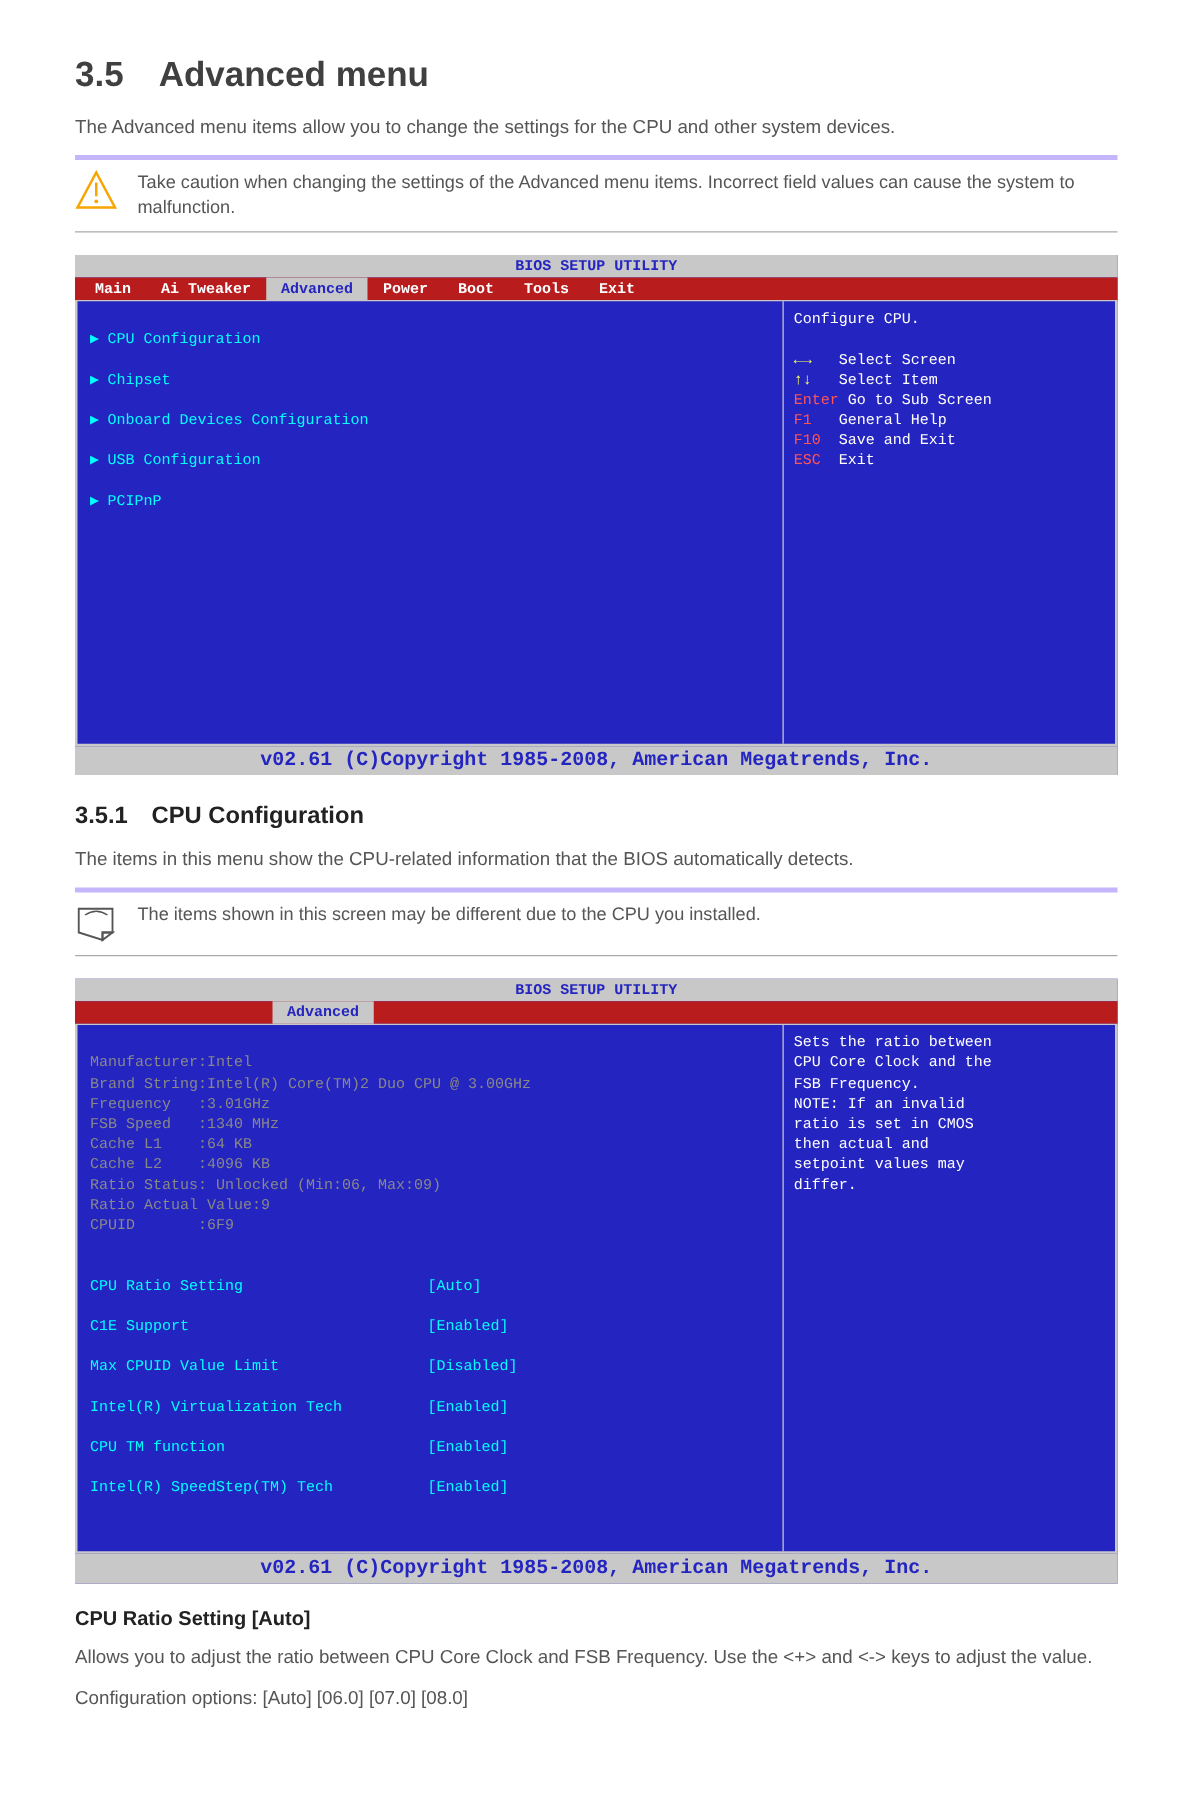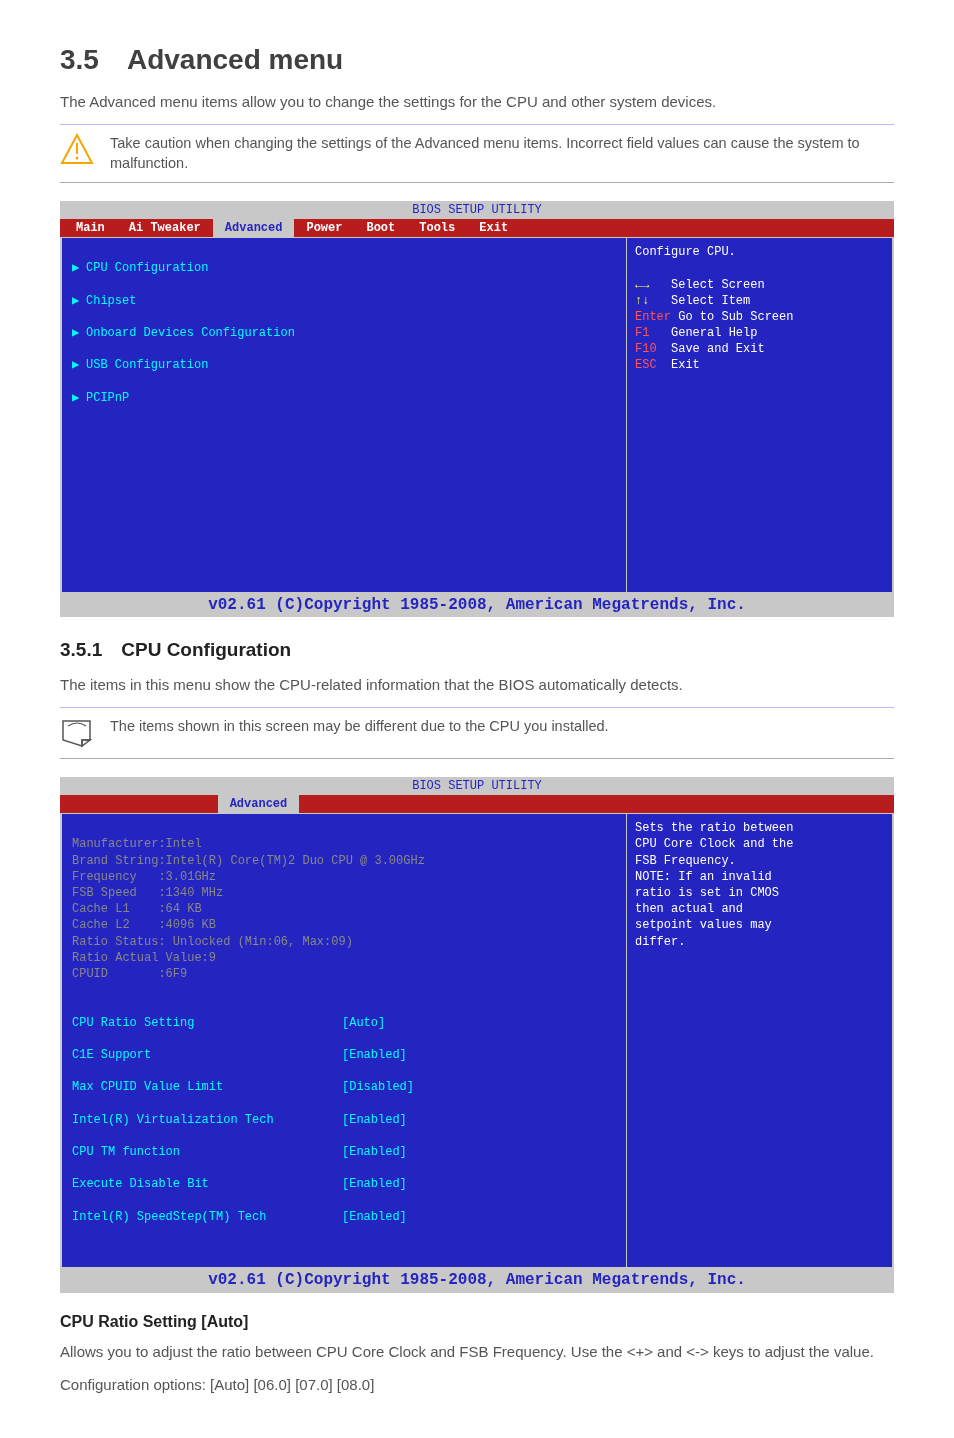--- a/index.html
+++ b/index.html
@@ -33,21 +33,21 @@
   }
   p {
     margin: 0 0 12px 0;
     color: #555;
     font-size: 15px;
   }
   .callout {
     display: flex;
     align-items: flex-start;
     gap: 16px;
-    border-top: 1px solid #c4b5fd;
+    border-top: 4px solid #c4b5fd;
     border-bottom: 1px solid #aaa;
     padding: 8px 0;
     margin: 10px 0 18px 0;
   }
   .callout-icon {
     flex-shrink: 0;
     width: 34px;
     height: 34px;
     display: flex;
     align-items: center;
@@ -61,21 +61,21 @@
     background: #2424C0;
     color: #fff;
     font-family: "Courier New", monospace;
     font-size: 12px;
     line-height: 1.35;
     margin: 0 0 10px 0;
   }
   .bios-title {
     background: #C8C8C8;
     color: #2424C0;
-    font-weight: normal;
+    font-weight: bold;
     text-align: center;
     padding: 1px 0;
     font-size: 12px;
   }
   .bios-tabs {
     display: flex;
     background: #b91c1c;
     color: #fff;
     font-weight: bold;
     padding: 0 4px;
@@ -225,21 +225,20 @@
 Cache L2    :4096 KB
 Ratio Status: Unlocked (Min:06, Max:09)
 Ratio Actual Value:9
 CPUID       :6F9</div>
 
 <div><span class="col1">CPU Ratio Setting</span><span class="col2">[Auto]</span></div>
 <div><span class="col1">C1E Support</span><span class="col2">[Enabled]</span></div>
 <div><span class="col1">Max CPUID Value Limit</span><span class="col2">[Disabled]</span></div>
 <div><span class="col1">Intel(R) Virtualization Tech</span><span class="col2">[Enabled]</span></div>
 <div><span class="col1">CPU TM function</span><span class="col2">[Enabled]</span></div>
-<div><span class="col1">Execute Disable Bit</span><span class="col2">[Enabled]</span></div>
 <div><span class="col1">Intel(R) SpeedStep(TM) Tech</span><span class="col2">[Enabled]</span></div>
     </div>
     <div class="bios-right">
       <div class="bios-help">Sets the ratio between
 CPU Core Clock and the
 FSB Frequency.
 NOTE: If an invalid
 ratio is set in CMOS
 then actual and
 setpoint values may

